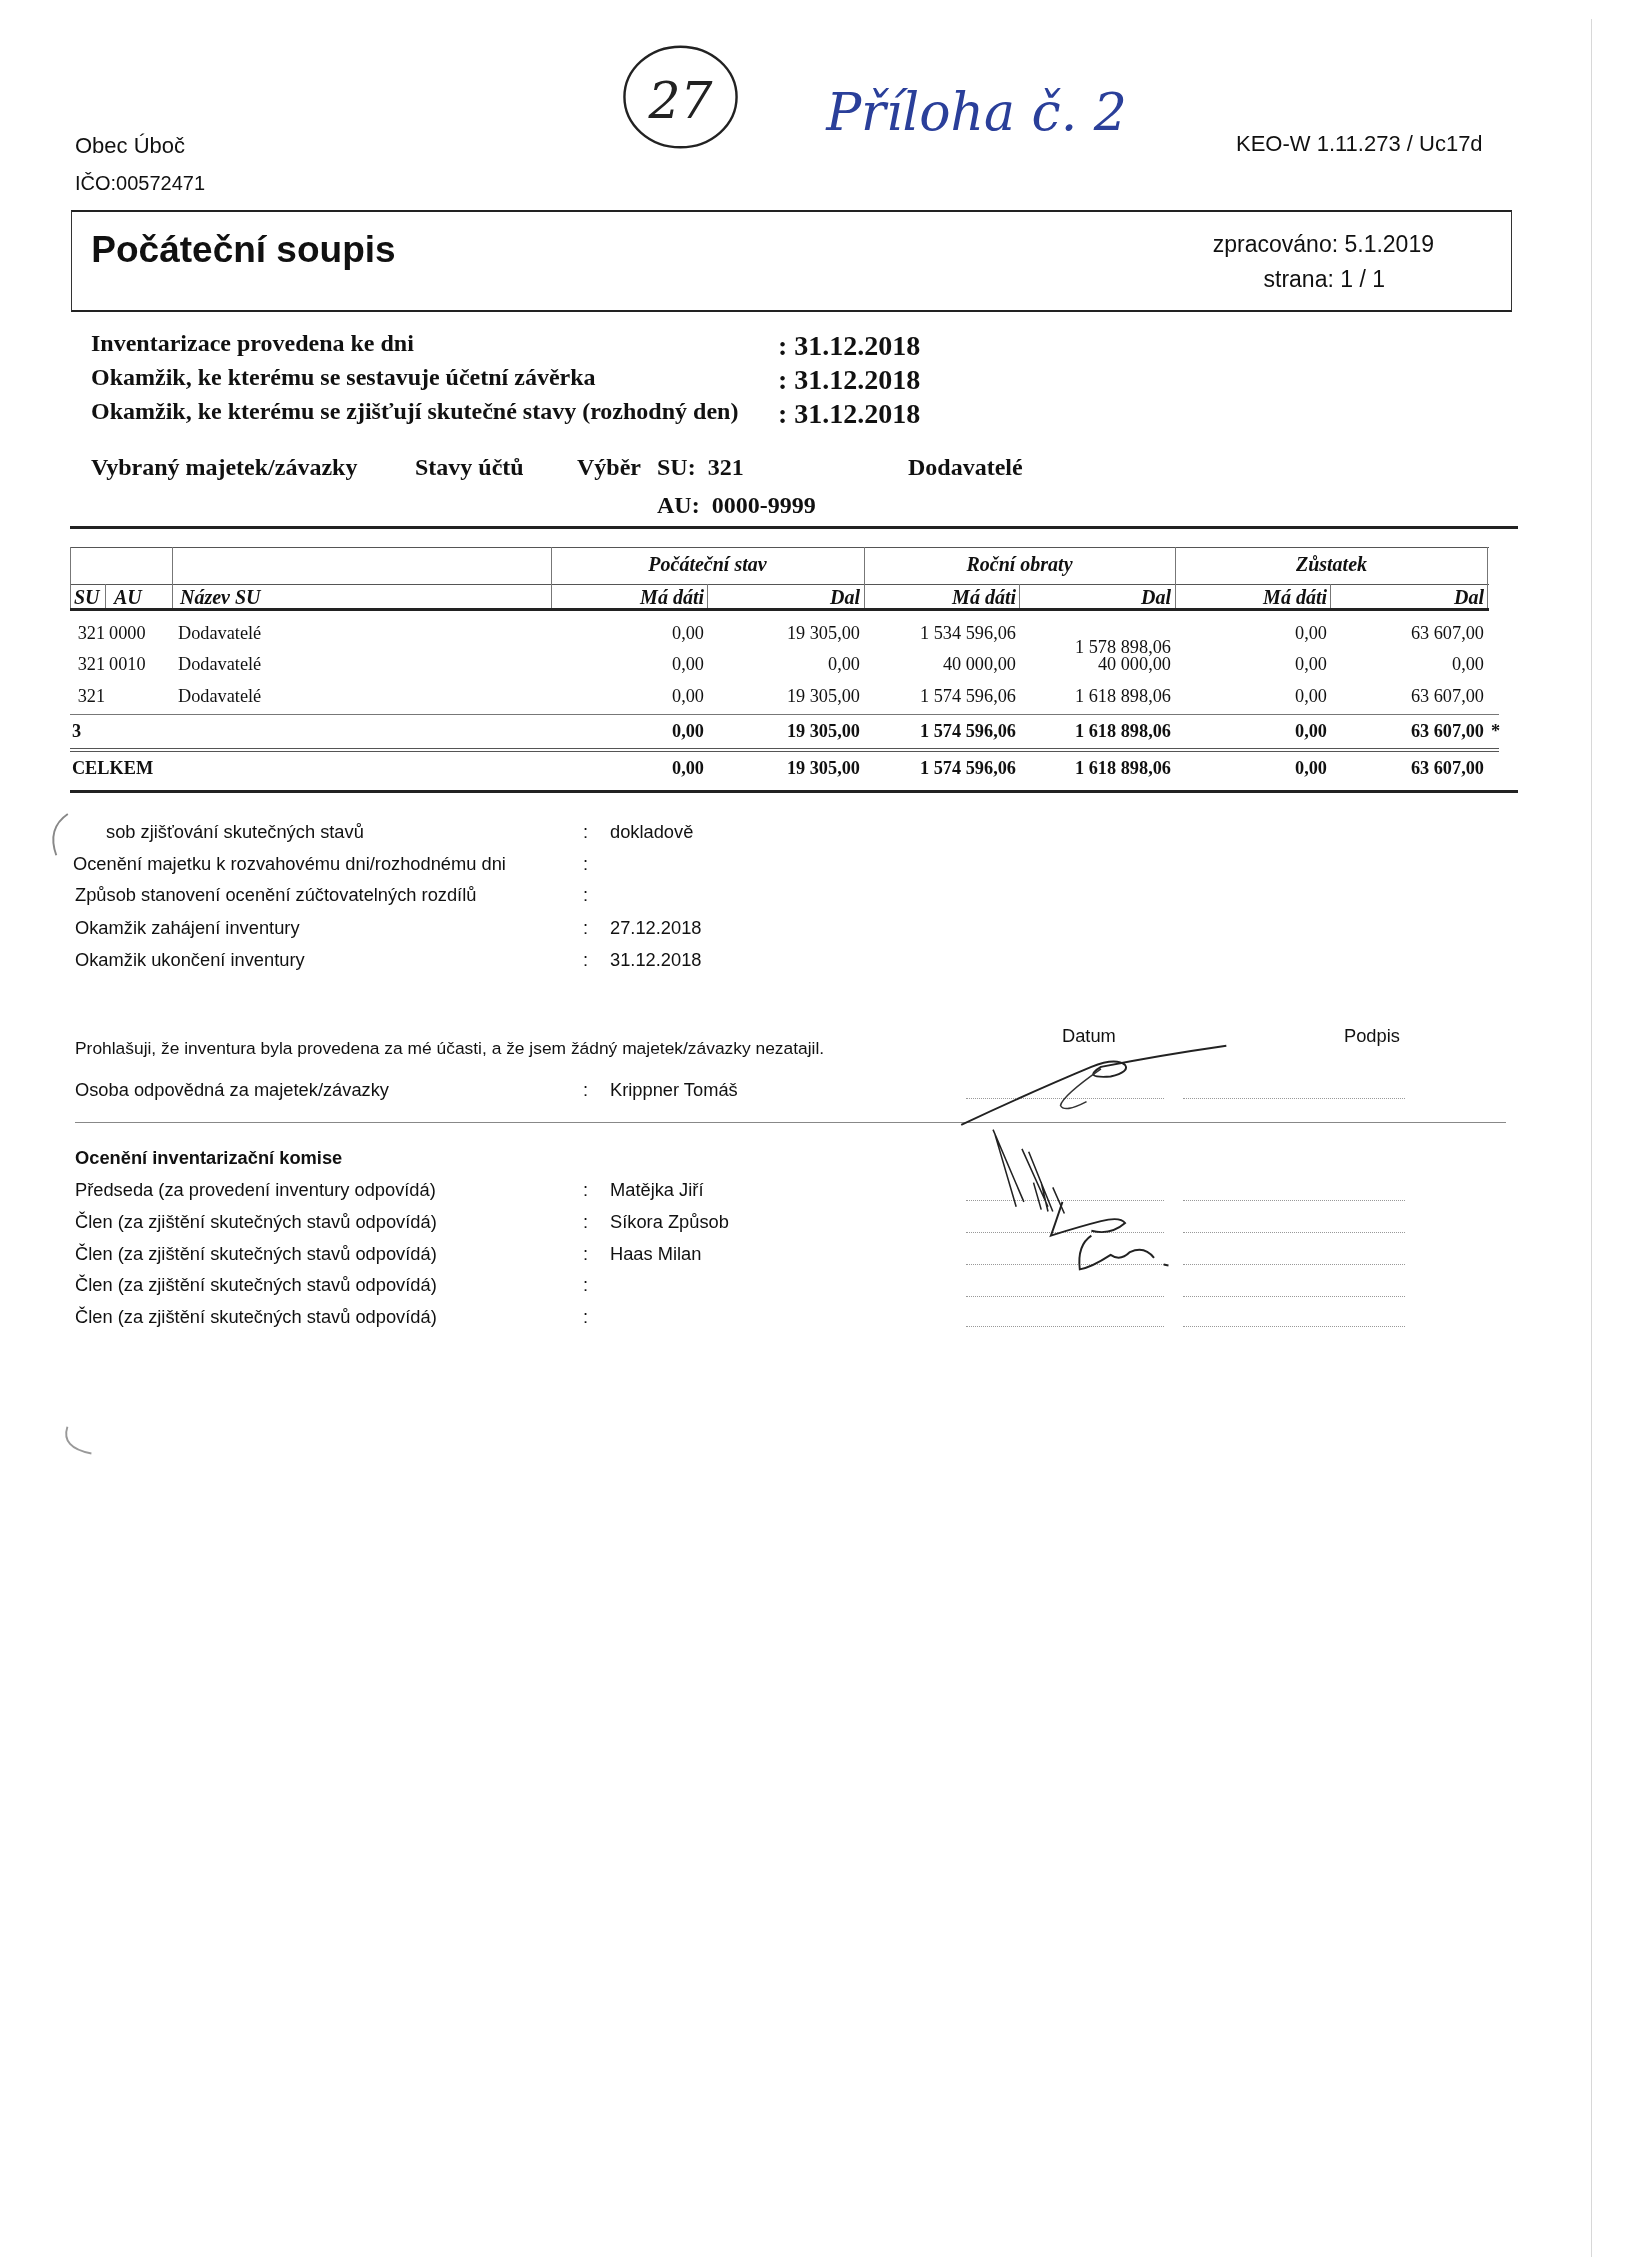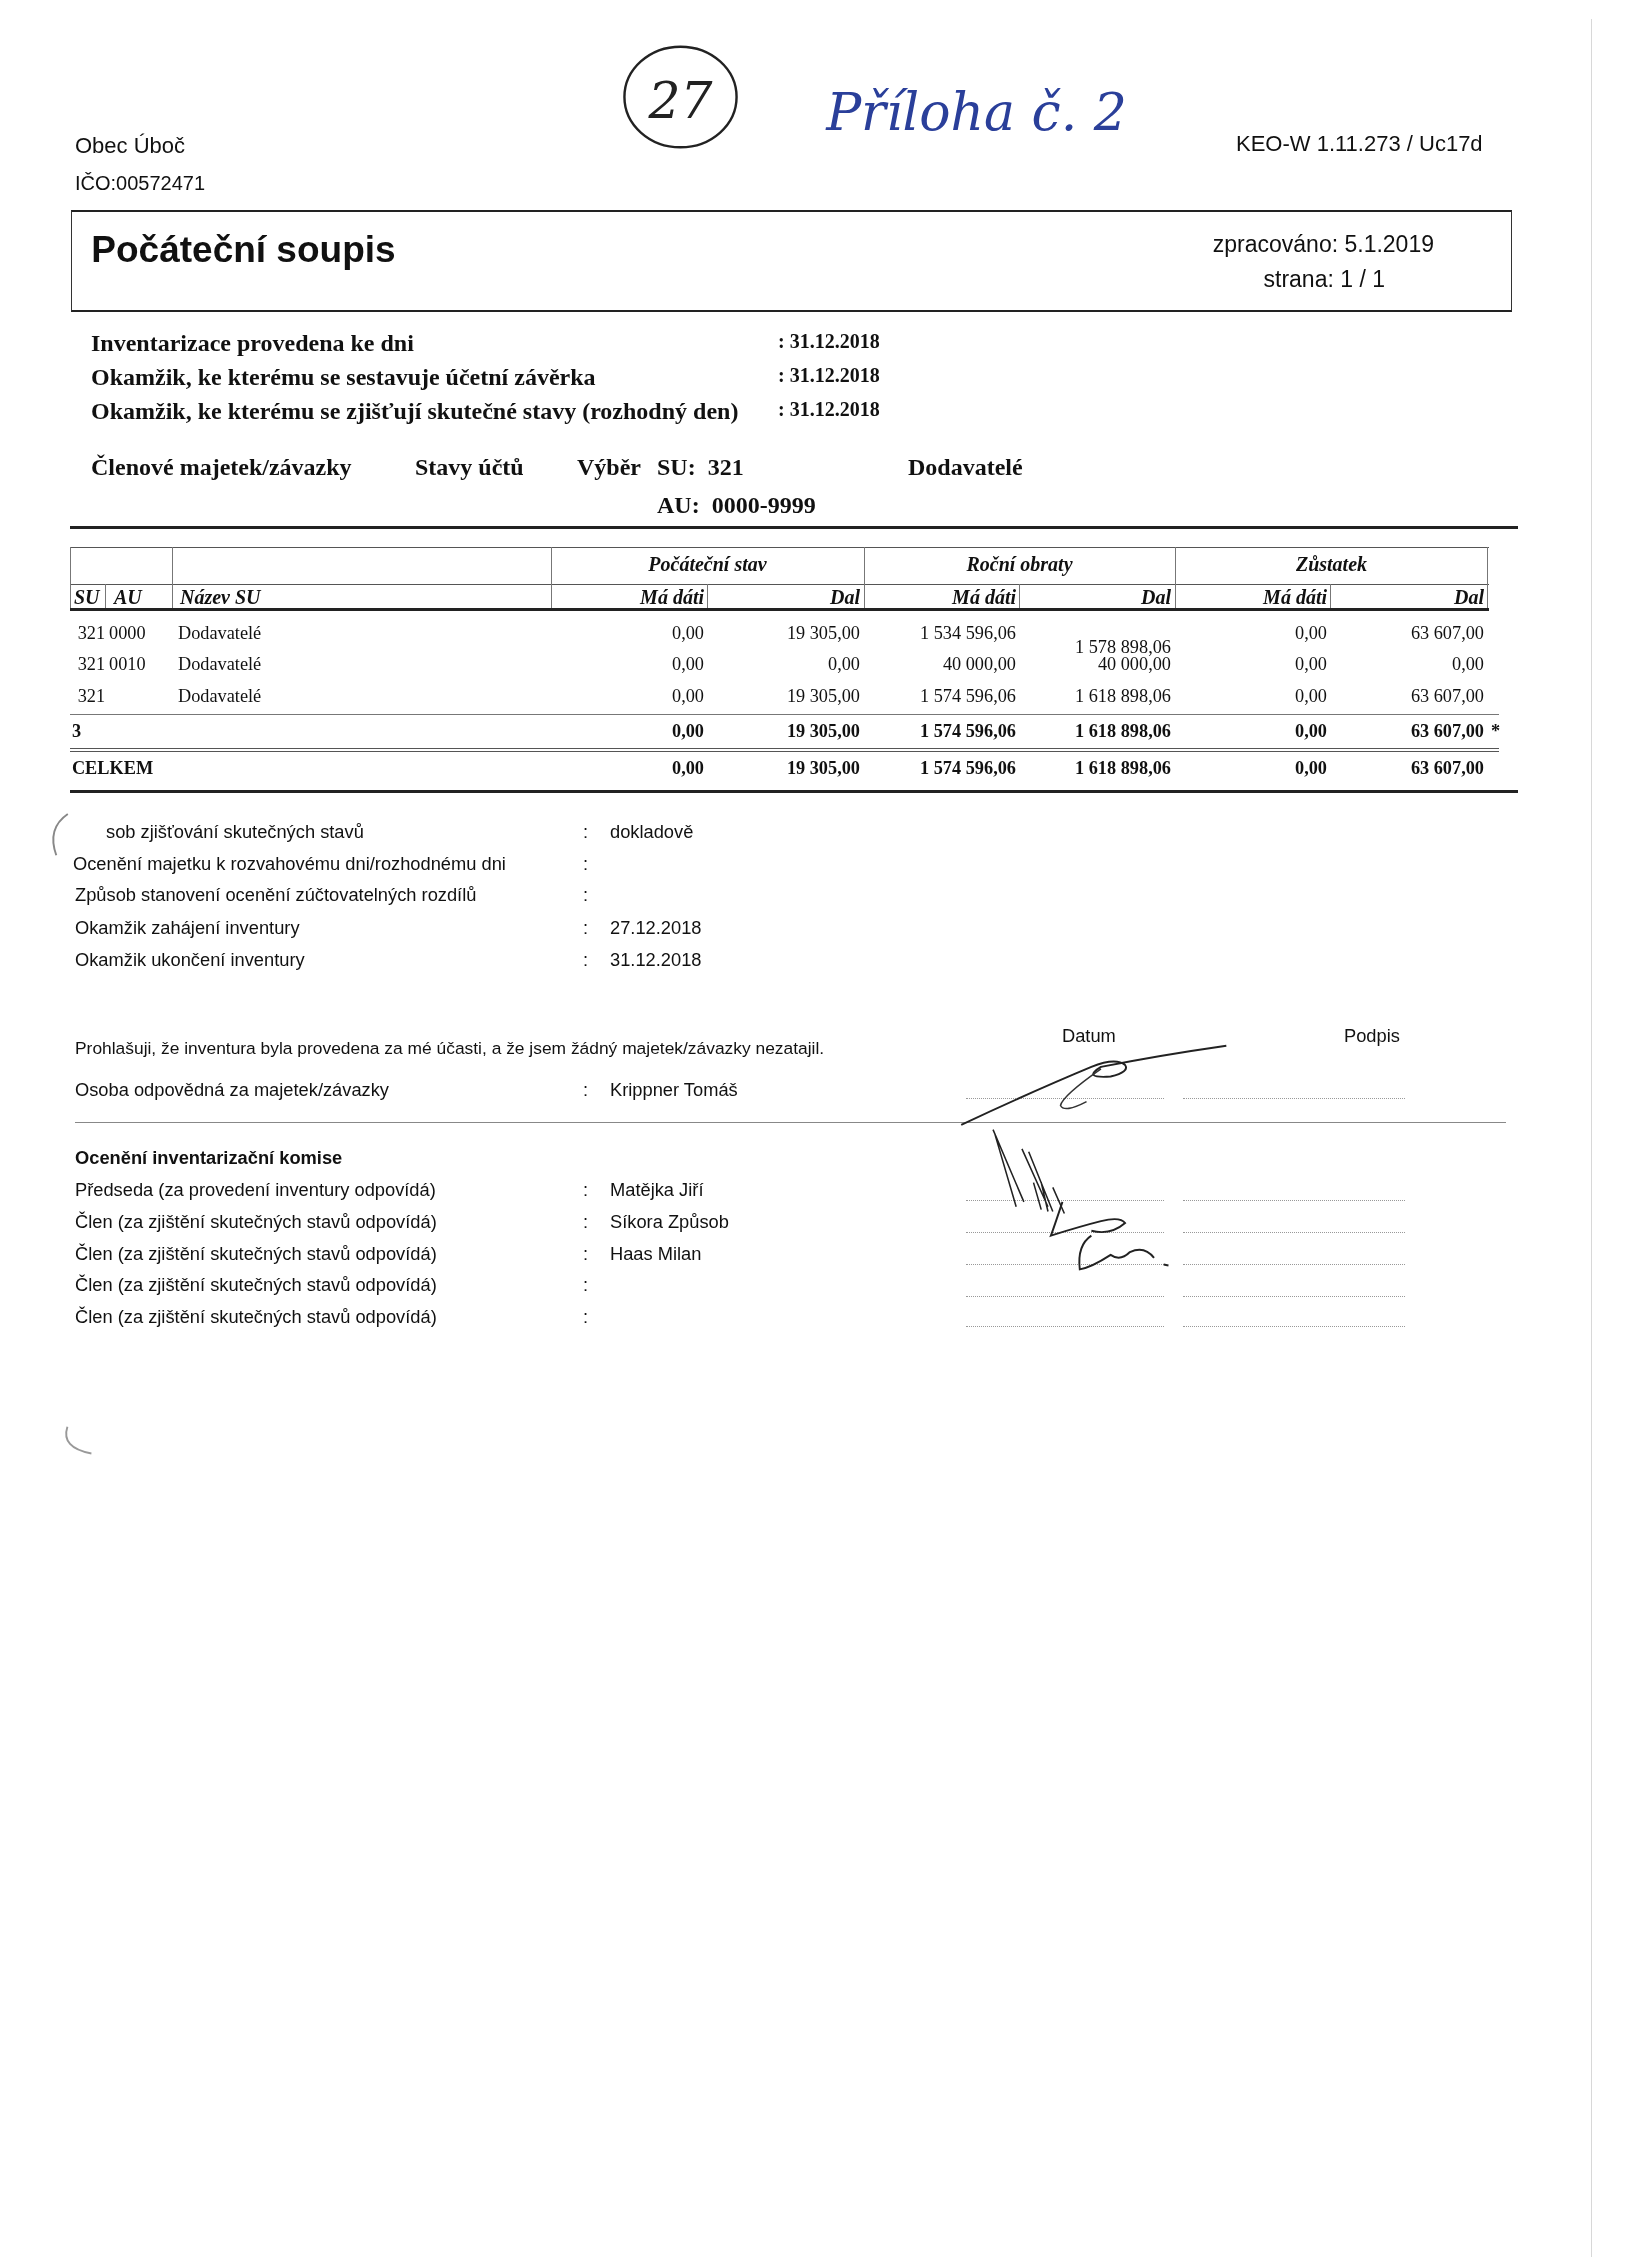--- a/index.html
+++ b/index.html
@@ -13,21 +13,21 @@
   .org-name { left: 75px; top: 133px; font-size: 22px; text-align: center; }
   .org-ico { left: 75px; top: 172px; font-size: 20px; }
   .doc-code { left: 1236px; top: 131px; font-size: 22px; }
   .title-box { left: 71px; top: 210px; width: 1441px; height: 102px; border-top: 2.9px solid #222; border-bottom: 2.9px solid #222; border-left: 1.4px solid #333; border-right: 1.4px solid #333; box-sizing: border-box; }
   .title-text { position: absolute; left: 19.3px; top: 17.4px; font-size: 37px; font-weight: bold; }
   .processed { position: absolute; right: 77px; top: 19.3px; font-size: 23px; text-align: right; }
   .page-no { position: absolute; right: 126px; top: 54px; font-size: 23px; }
 
   
   .info-row { position: absolute; left: 91px; font-size: 24px; font-weight: bold; }
-  .info-val { position: absolute; left: 778px; font-size: 20px; font-weight: bold; }
+  .info-val { position: absolute; left: 778px; font-size: 28px; font-weight: bold; }
 
   
   .tbl-wrap { position: absolute; left: 70px; top: 526px; width: 1448px; }
   .rule-thick { position: absolute; height: 2.9px; background: #222; }
   .rule-thin { position: absolute; height: 1px; background: #555; }
   .rule-double { position: absolute; height: 3.9px; border-top: 1px solid #555; border-bottom: 1px solid #555; box-sizing: border-box; }
   .vline { position: absolute; width: 1px; background: #777; }
   .th { position: absolute; font-family: "Liberation Serif", serif; font-style: italic; font-weight: bold; font-size: 20px; }
   .td { position: absolute; font-family: "Liberation Serif", serif; font-size: 18.3px; white-space: nowrap; }
   .td.b { font-weight: bold; }
@@ -65,21 +65,21 @@
   <div class="page-no sans">strana: 1 / 1</div>
 </div>
 
 <div class="info-row serif" style="top:330px">Inventarizace provedena ke dni</div>
 <div class="info-val serif" style="top:330px">: 31.12.2018</div>
 <div class="info-row serif" style="top:364px">Okamžik, ke kterému se sestavuje účetní závěrka</div>
 <div class="info-val serif" style="top:364px">: 31.12.2018</div>
 <div class="info-row serif" style="top:398px">Okamžik, ke kterému se zjišťují skutečné stavy (rozhodný den)</div>
 <div class="info-val serif" style="top:398px">: 31.12.2018</div>
 
-<div class="info-row serif" style="top:454px">Členové majetek/závazky</div>
+<div class="info-row serif" style="top:454px">Vybraný majetek/závazky</div>
 <div class="info-row serif" style="top:454px;left:415px">Stavy účtů</div>
 <div class="info-row serif" style="top:454px;left:577px">Výběr</div>
 <div class="info-row serif" style="top:454px;left:657px;white-space:pre">SU:  321</div>
 <div class="info-row serif" style="top:454px;left:908px">Dodavatelé</div>
 <div class="info-row serif" style="top:492px;left:657px;white-space:pre">AU:  0000-9999</div>
 
 <div class="tbl-wrap">
   <div class="rule-thick" style="left:0;top:0;width:1448px"></div>
   <div class="rule-thin" style="left:0;top:21px;width:1419px"></div>
   <div class="rule-thin" style="left:0;top:58px;width:1419px"></div>

